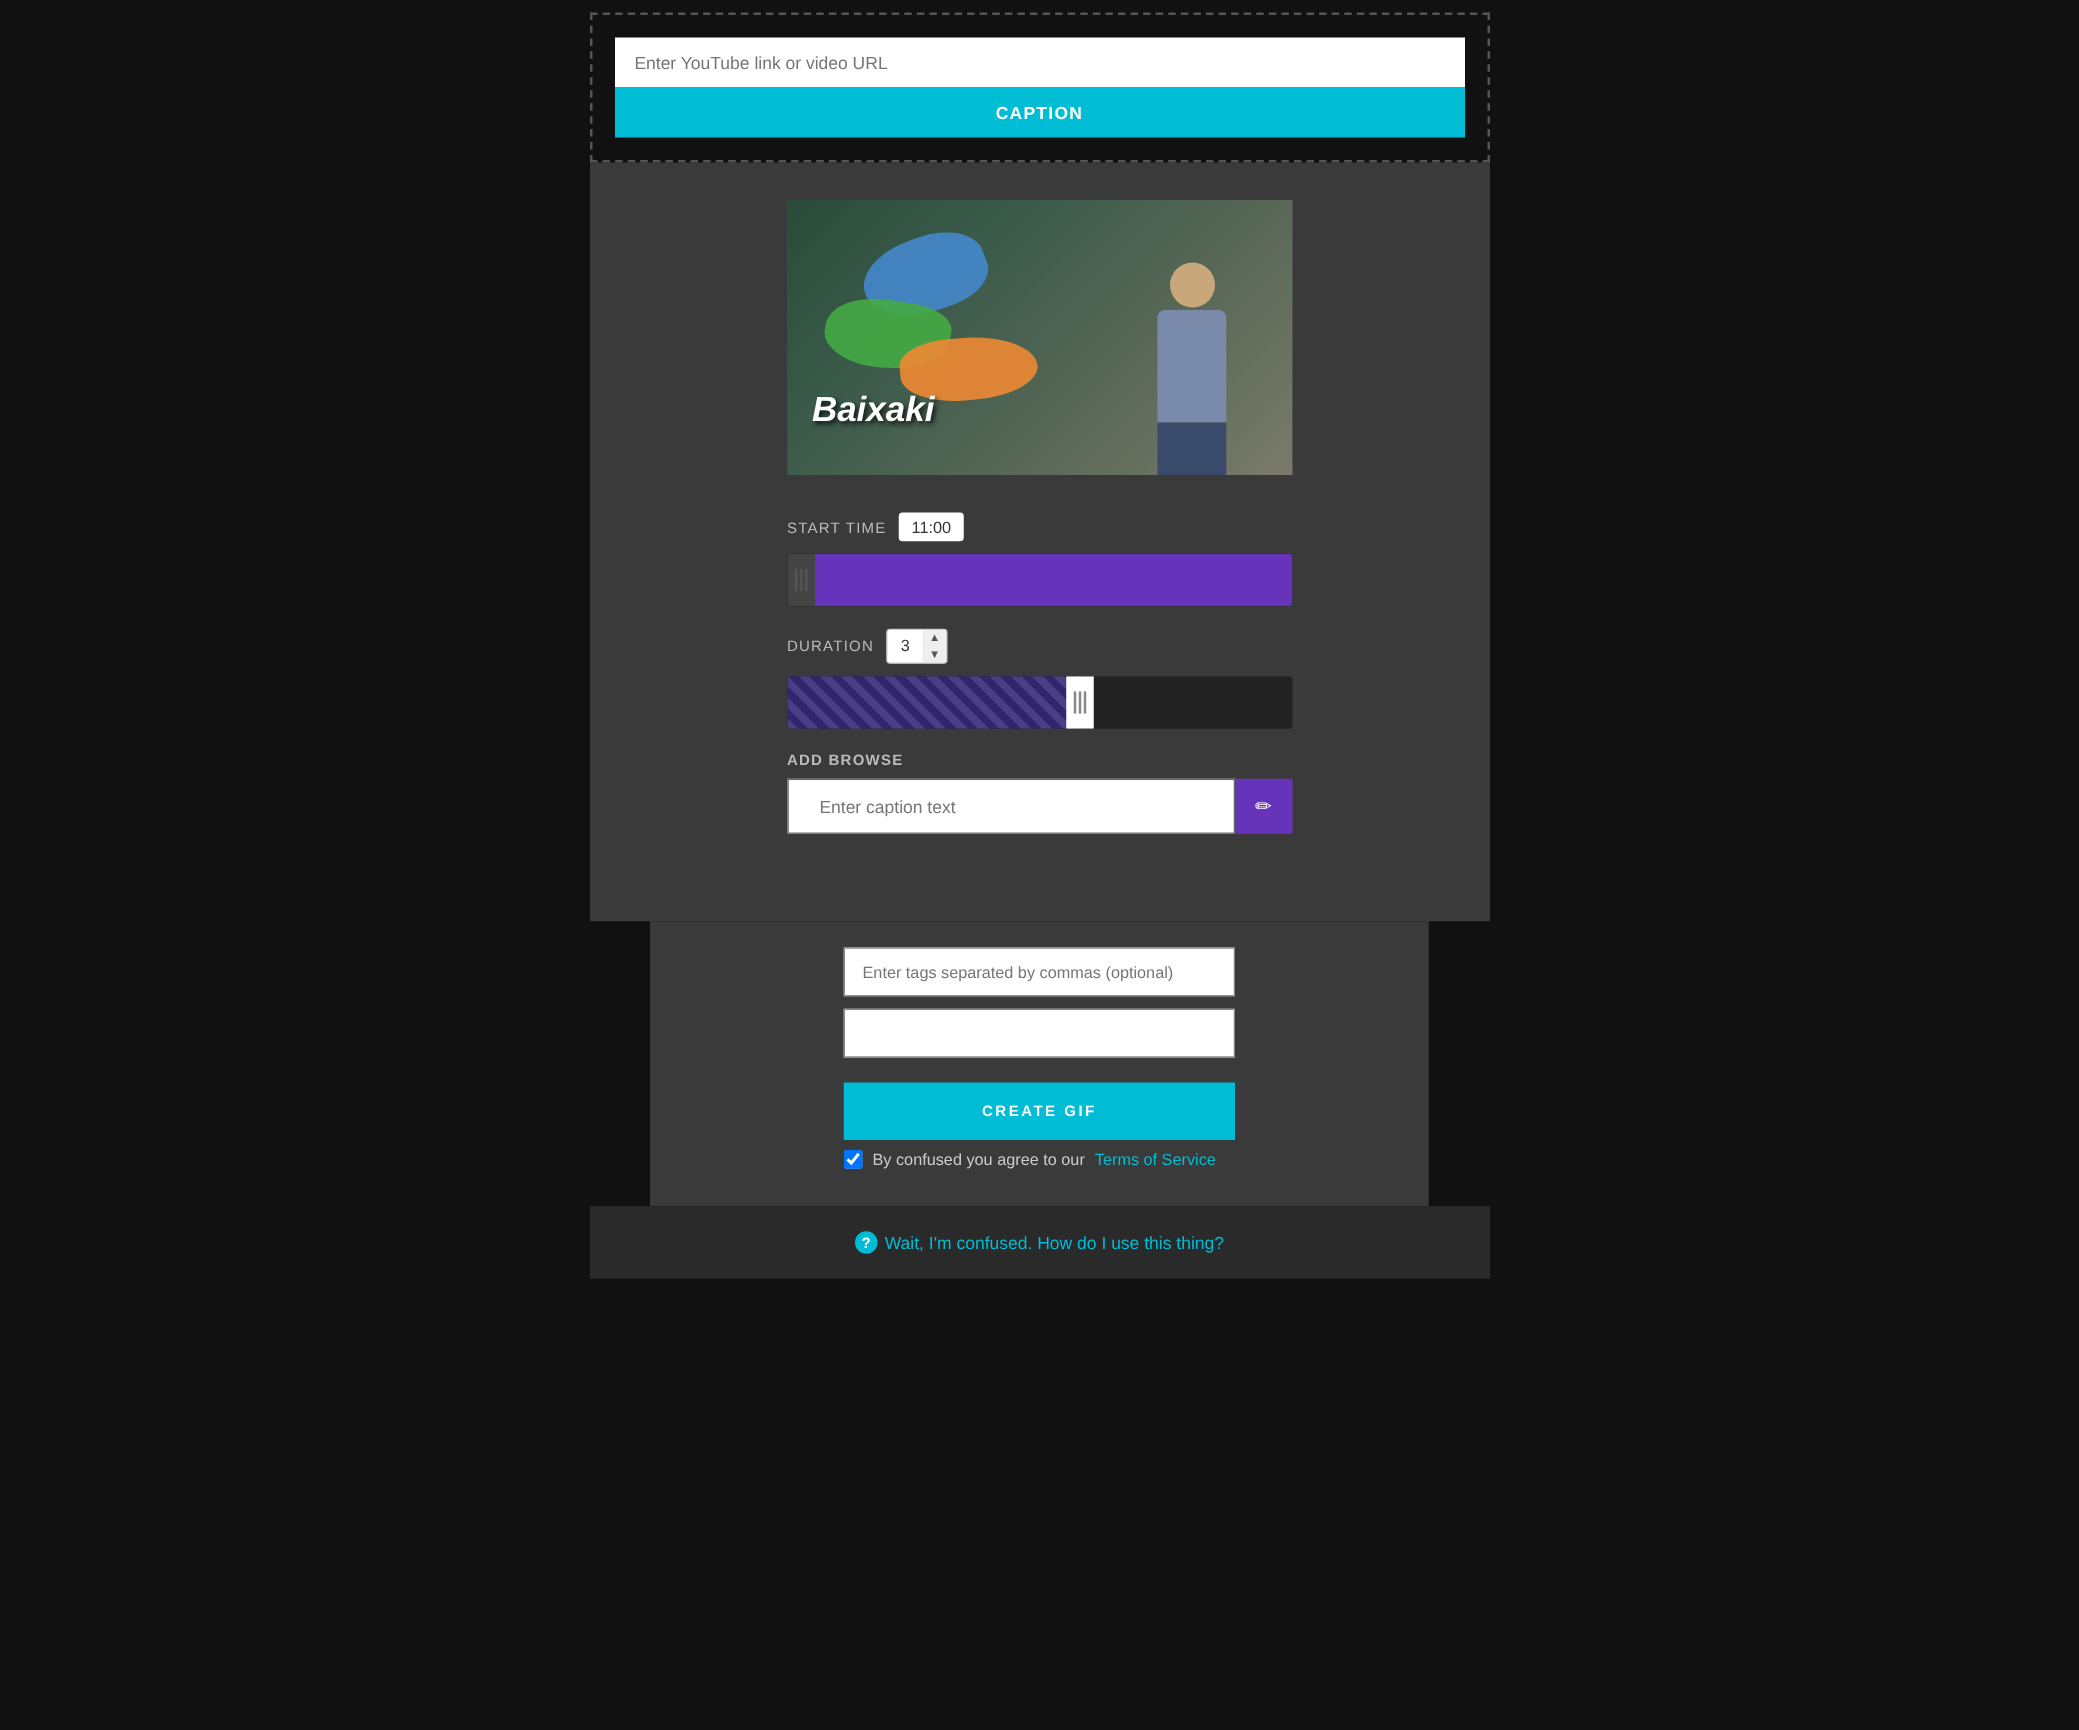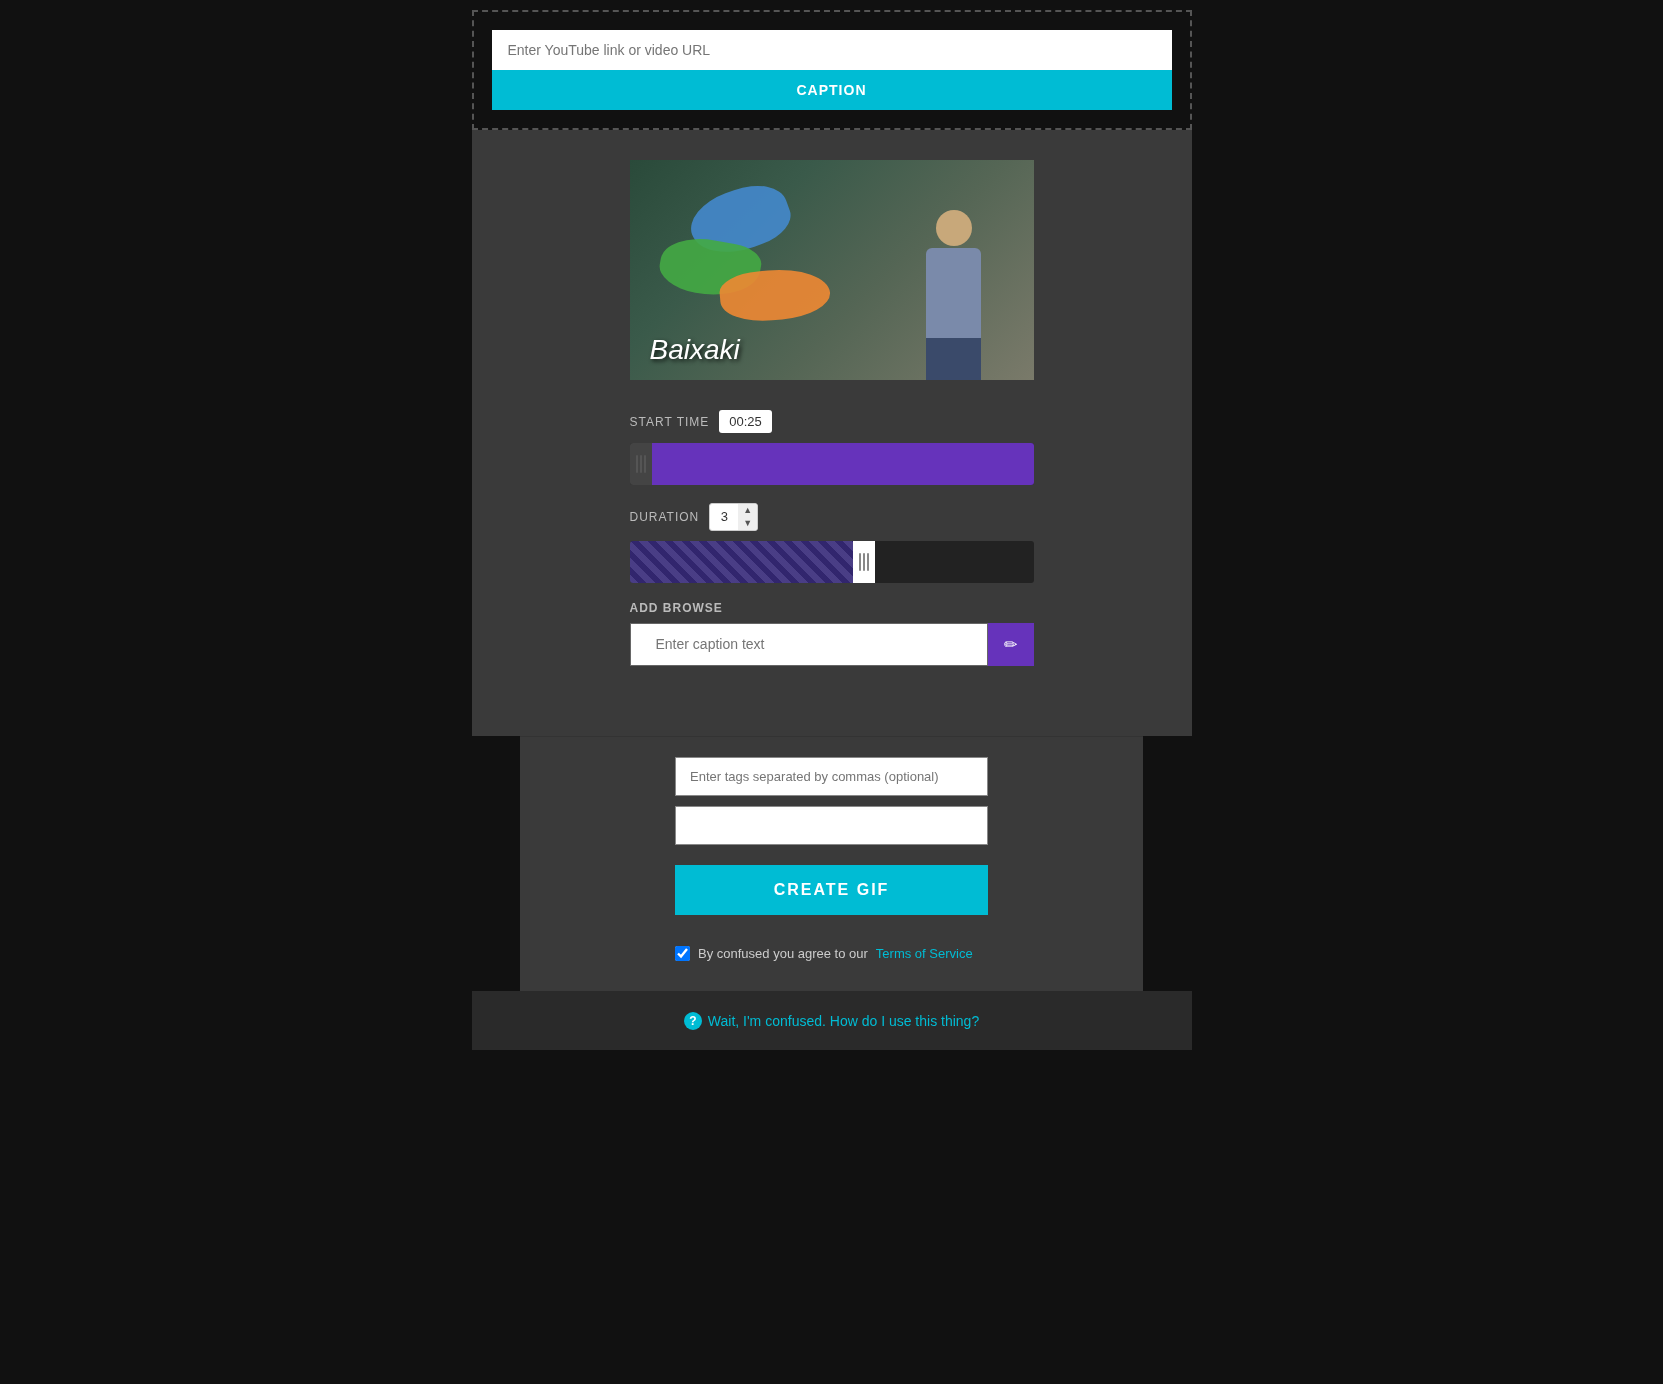--- a/index.html
+++ b/index.html
@@ -71,25 +71,25 @@
     .video-thumbnail .thumb-bg {
       width: 100%;
       height: 100%;
       background: linear-gradient(135deg, #2a4a3a 0%, #3a5a4a 30%, #556655 60%, #7a7a6a 100%);
       position: relative;
     }
 
     
     .baixaki-logo {
       position: absolute;
-      bottom: 14px;
+      bottom: 36px;
       left: 20px;
       font-size: 28px;
       font-style: italic;
-      font-weight: normal;
+      font-weight: bold;
       color: #fff;
       text-shadow: 2px 2px 4px rgba(0,0,0,0.8);
     }
 
     
     .shape-blue {
       position: absolute;
       top: 30px;
       left: 60px;
       width: 100px;
@@ -351,25 +351,25 @@
       margin-bottom: 20px;
       display: block;
     }
 
     .create-gif-btn {
       width: 100%;
       background: #00bcd4;
       color: #fff;
       border: none;
       padding: 16px;
-      font-size: 16px;
+      font-size: 12px;
       font-weight: bold;
       letter-spacing: 2px;
       cursor: pointer;
-      margin-bottom: 31px;
+      margin-bottom: 8px;
     }
 
     .terms-row {
       display: flex;
       align-items: center;
       gap: 8px;
       font-size: 13px;
       color: #ccc;
     }
 
@@ -446,21 +446,21 @@
         <div class="person-body"></div>
         <div class="person-legs"></div>
       </div>
     </div>
   </div>
 
   <div class="controls-section">
 
     <div class="control-row">
       <span class="control-label">START TIME</span>
-      <span class="time-badge">00:25</span>
+      <span class="time-badge">11:00</span>
     </div>
 
     <div class="slider-track start-slider">
       <div class="slider-handle-left">
         <div class="handle-lines">
           <div class="handle-line handle-line-dark"></div>
           <div class="handle-line handle-line-dark"></div>
           <div class="handle-line handle-line-dark"></div>
         </div>
       </div>

